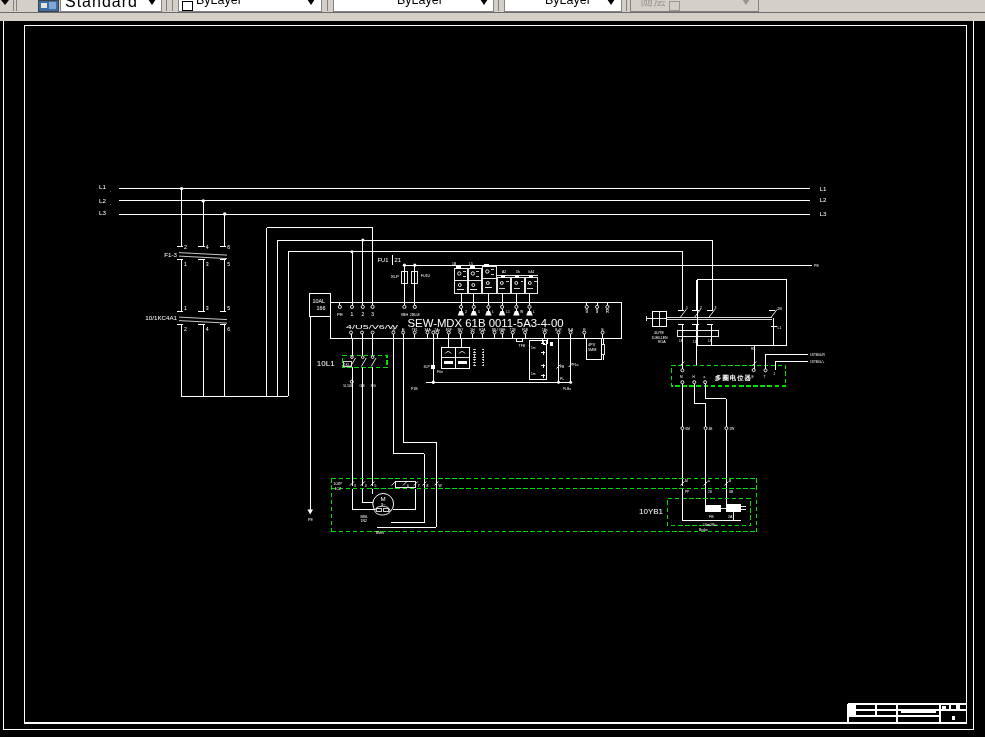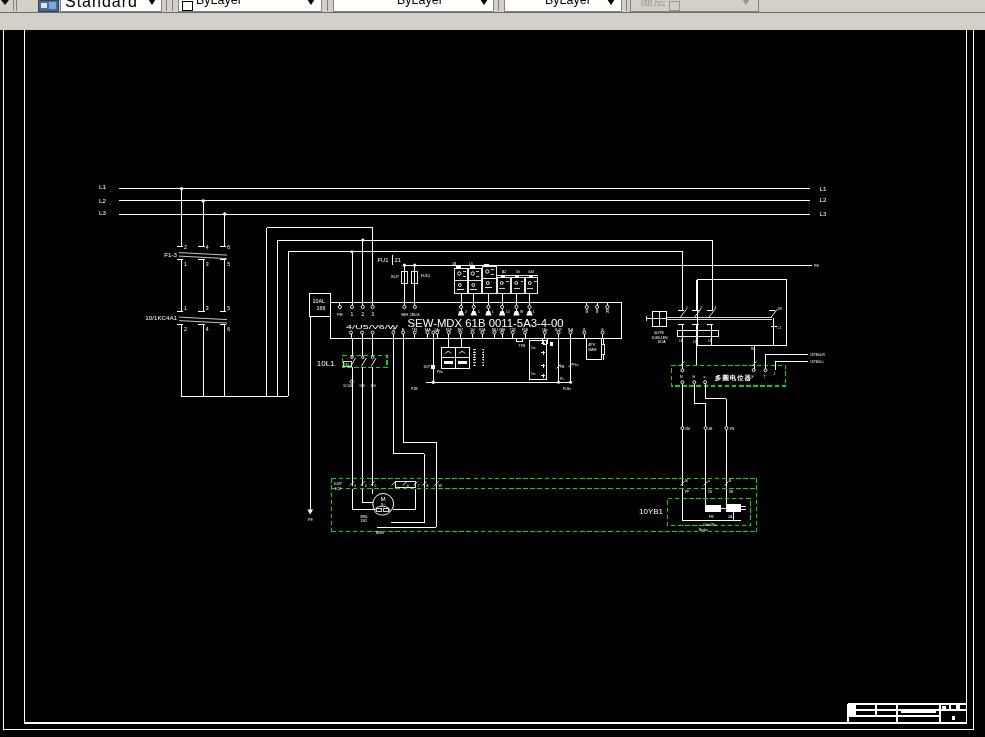--- a/index.html
+++ b/index.html
@@ -1,14 +1,14 @@
 <!DOCTYPE html>
 <html><head><meta charset="utf-8"><style>
 html,body{margin:0;padding:0;background:#000;width:985px;height:737px;overflow:hidden;}
-#tb{position:absolute;top:0;left:0;width:985px;height:30px;background:#d4d0c8;font-family:"Liberation Sans", sans-serif;overflow:hidden;}
+#tb{position:absolute;top:0;left:0;width:985px;height:21px;background:#d4d0c8;font-family:"Liberation Sans", sans-serif;overflow:hidden;}
 #tbline{position:absolute;left:0;top:11.6px;width:985px;height:1.4px;background:#6b6b6b;}
 .combo{position:absolute;top:-9px;height:19px;background:#fff;border:1px solid #848284;}
 .cmtxt{position:absolute;top:1px;font-size:12.5px;color:#000;white-space:nowrap;}
 .arr{position:absolute;top:0;width:12px;height:11px;}
 .arr:after{content:"";position:absolute;left:1px;top:-1px;border:4.5px solid transparent;border-top:6px solid #000;}
 .arrg:after{border-top-color:#9a968c;}
 .sep{position:absolute;top:0;width:1px;height:11px;background:#808080;}
 #cv{position:absolute;top:0;left:0;transform:translateZ(0);will-change:transform;}
 </style></head>
 <body>

